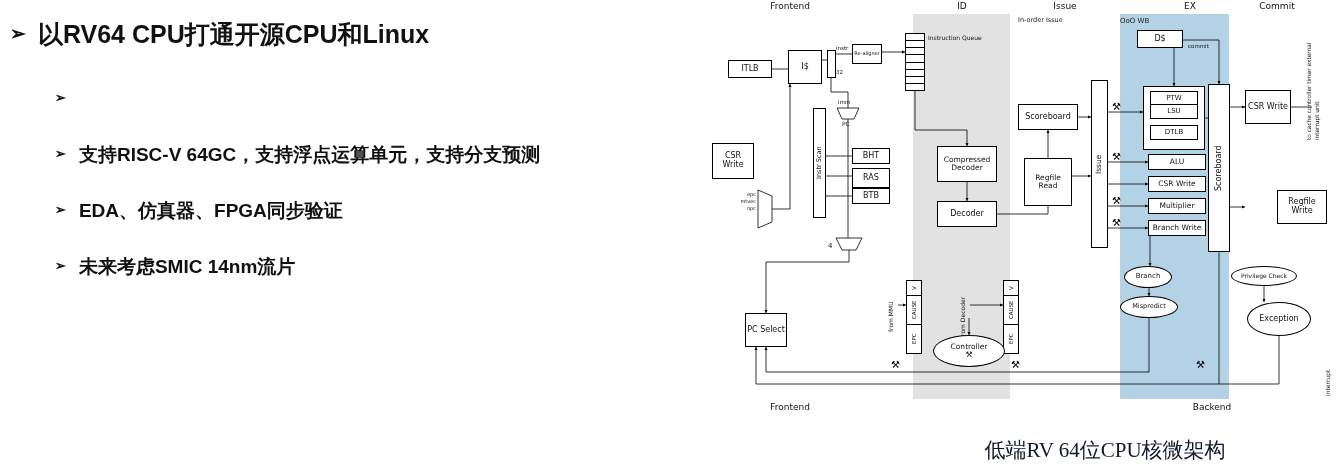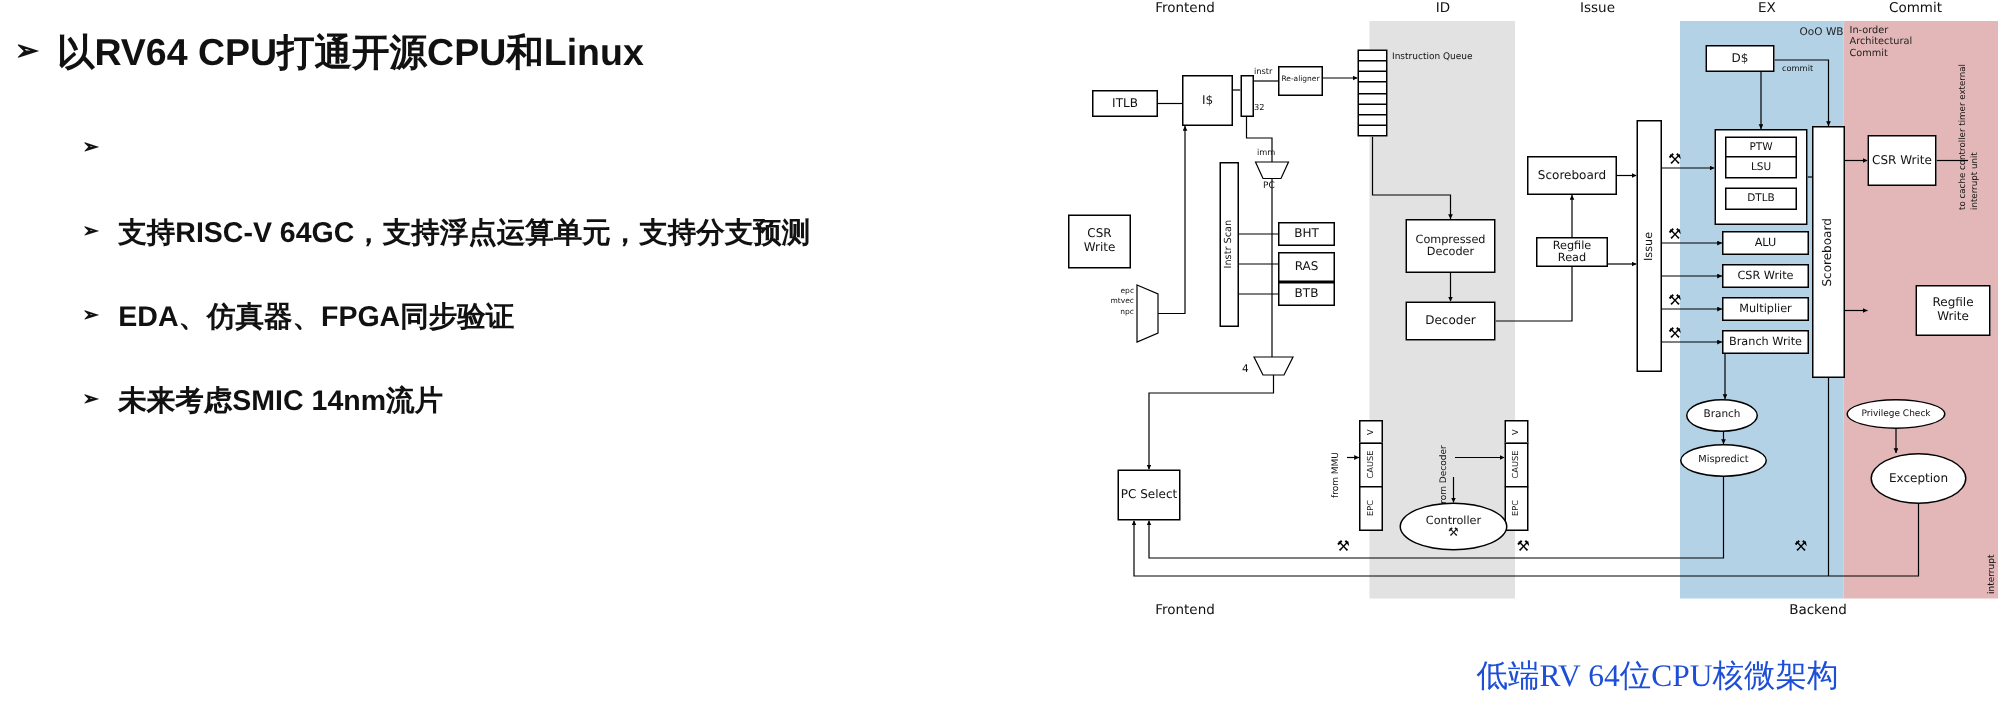--- a/index.html
+++ b/index.html
@@ -7,34 +7,34 @@
        font-family:"Liberation Sans",sans-serif;color:#111}
 
   
   .title-row{position:absolute;left:10px;top:18px;display:flex;gap:12px;align-items:flex-start;
              font-size:25px;font-weight:bold;white-space:nowrap}
   .t-bullet{font-size:19px;margin-top:4px}
   .bullet-item{position:absolute;left:55px;display:flex;gap:13px;font-size:19px;font-weight:600;white-space:nowrap}
   .b-arrow{font-size:13px;margin-top:4px}
 
   .caption{position:absolute;left:980px;top:436px;width:250px;text-align:center;
-           font-size:21px;font-family:"Liberation Serif",serif;color:#1d4ed8}
+           font-size:21px;font-family:"Liberation Serif",serif;color:#0f172a}
 
   
   .diagram{position:absolute;left:700px;top:0;width:638px;height:420px;font-family:"DejaVu Sans",sans-serif}
   .stage-label{position:absolute;top:1px;font-size:9px;text-align:center;color:#111}
   .bottom-label{position:absolute;top:402px;font-size:9px;text-align:center;color:#111}
   .region{position:absolute;top:14px;height:385px;box-sizing:border-box}
   .region-frontend{background:#d9e7c6;border:1px dashed #5d7a3c}
   .region-id{background:#e2e2e2}
   .region-issue{background:#ffffff}
   .region-ex{background:#b3d2e6}
   .region-commit{background:#e3b7b7}
   .region-tag{position:absolute;top:3px;left:4px;font-size:6.5px;color:#222;line-height:1.15}
-  .region-tag.center{left:0;width:100%;text-align:right;font-size:7px}
+  .region-tag.center{left:0;width:100%;text-align:left;font-size:7px}
   .region-tag.multi{width:62px}
 
   .wires{position:absolute;left:0;top:0;z-index:1}
   .blk{position:absolute;z-index:2;background:#fff;border:1px solid #000;box-sizing:border-box;
        display:flex;align-items:center;justify-content:center;text-align:center;
        font-size:8px;line-height:1.1;padding:1px}
   .f7{font-size:7px}.f75{font-size:7.5px}.f6{font-size:6px}
   .vert{writing-mode:vertical-rl;transform:rotate(180deg)}
   .oval{border-radius:50%}
   .tl{position:absolute;z-index:2;font-size:6px;white-space:nowrap;line-height:1;color:#111}
@@ -74,29 +74,29 @@
 <div class="bullet-item" style="top:254px">
   <span class="b-arrow">➢</span>
   <span>未来考虑SMIC 14nm流片</span>
 </div>
 
 <div class="diagram">
 
   <div class="stage-label" style="left:20px;width:140px">Frontend</div>
   <div class="stage-label" style="left:212px;width:100px">ID</div>
   <div class="stage-label" style="left:315px;width:100px">Issue</div>
-  <div class="stage-label" style="left:428px;width:100px">EX</div>
+  <div class="stage-label" style="left:440px;width:100px">EX</div>
   <div class="stage-label" style="left:527px;width:100px">Commit</div>
 
   <div class="region region-id" style="left:213px;width:97px"></div>
+  <div class="region region-issue" style="left:310px;width:110px">
+    <div class="region-tag" style="left:8px">In-order Issue</div>
+  </div>
   <div class="region region-ex" style="left:420px;width:109px">
     <div class="region-tag center">OoO WB</div>
-  </div>
-  <div class="region region-commit" style="left:529px;width:103px">
-    <div class="region-tag multi">In-order Architectural Commit</div>
   </div>
 
   <svg class="wires" width="638" height="420" viewBox="0 0 638 420">
     <defs>
       <marker id="arr" markerWidth="5" markerHeight="5" refX="4" refY="2" orient="auto">
         <path d="M0,0 L4,2 L0,4 Z" fill="#000"></path>
       </marker>
     </defs>
     <g stroke="#000" stroke-width="0.8" fill="none">
       <polyline points="72,69 88,69"></polyline>
@@ -190,21 +190,21 @@
   <div class="blk oval" style="left:233px;top:335px;width:72px;height:32px">
     <div class="ctrl-inner">
       <span class="f75">Controller</span>
       <span class="gv">⚒</span>
     </div>
   </div>
   <div class="gavel" style="left:191px;top:360px">⚒</div>
   <div class="gavel" style="left:311px;top:360px">⚒</div>
 
   <div class="blk" style="left:318px;top:104px;width:60px;height:26px">Scoreboard</div>
-  <div class="blk f75" style="left:324px;top:158px;width:48px;height:20px">Regfile Read</div>
+  <div class="blk f75" style="left:324px;top:158px;width:48px;height:48px">Regfile Read</div>
   <div class="blk vert f75" style="left:391px;top:80px;width:17px;height:168px">Issue</div>
 
   <div class="blk" style="left:437px;top:30px;width:46px;height:18px">D$</div>
   <div class="tl" style="left:488px;top:44px;font-size:5.5px">commit</div>
   <div class="blk" style="left:443px;top:86px;width:62px;height:64px"></div>
   <div class="blk f7" style="left:450px;top:91px;width:48px;height:15px">PTW</div>
   <div class="blk f7" style="left:450px;top:104px;width:48px;height:15px">LSU</div>
   <div class="blk f7" style="left:450px;top:125px;width:48px;height:15px">DTLB</div>
   <div class="blk f75" style="left:448px;top:154px;width:58px;height:16px">ALU</div>
   <div class="blk f75" style="left:448px;top:176px;width:58px;height:16px">CSR Write</div>

